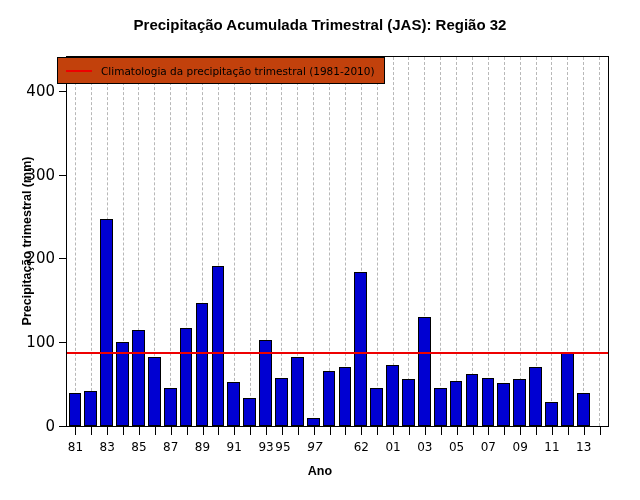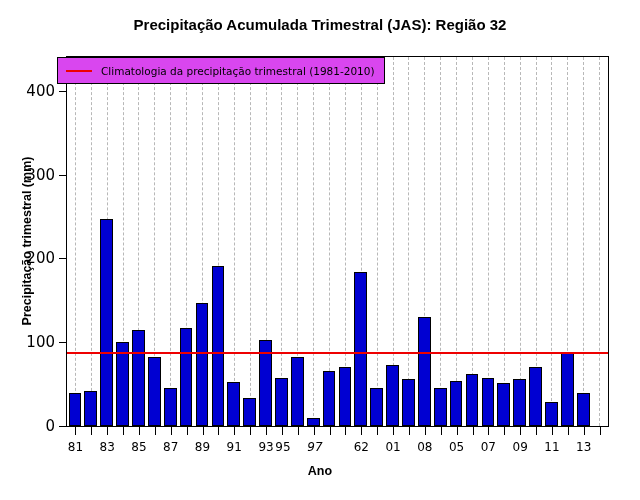--- a/index.html
+++ b/index.html
@@ -72,21 +72,21 @@
     height: 0;
     border-top: 2.6px solid #ee0000;
   }
 
   
   #legend {
     position: absolute;
     left: 57px;
     top: 57px;
     height: 27px;
-    background: #d946ef;
+    background: #c2410c;
     border: 1.4px solid #000000;
     box-sizing: border-box;
     display: flex;
     align-items: center;
     padding: 0 9px 0 8px;
     z-index: 6;
   }
   #legend-swatch {
     width: 26px;
     height: 0;
@@ -297,21 +297,21 @@
       <div class="xtick-mark" style="left: 329.559px;"></div>
       <div class="xtick-label" style="left: 315px; font-style: italic;">97</div>
       <div class="xtick-mark" style="left: 345.441px;"></div>
       <div class="xtick-mark" style="left: 361.324px;"></div>
       <div class="xtick-label" style="left: 361.324px;">62</div>
       <div class="xtick-mark" style="left: 377.206px;"></div>
       <div class="xtick-mark" style="left: 393.088px;"></div>
       <div class="xtick-label" style="left: 393.088px;">01</div>
       <div class="xtick-mark" style="left: 408.971px;"></div>
       <div class="xtick-mark" style="left: 424.853px;"></div>
-      <div class="xtick-label" style="left: 424.853px;">08</div>
+      <div class="xtick-label" style="left: 424.853px;">03</div>
       <div class="xtick-mark" style="left: 440.735px;"></div>
       <div class="xtick-mark" style="left: 456.618px;"></div>
       <div class="xtick-label" style="left: 456.618px;">05</div>
       <div class="xtick-mark" style="left: 472.5px;"></div>
       <div class="xtick-mark" style="left: 488.382px;"></div>
       <div class="xtick-label" style="left: 488.382px;">07</div>
       <div class="xtick-mark" style="left: 504.265px;"></div>
       <div class="xtick-mark" style="left: 520.147px;"></div>
       <div class="xtick-label" style="left: 520.147px;">09</div>
       <div class="xtick-mark" style="left: 536.029px;"></div>

